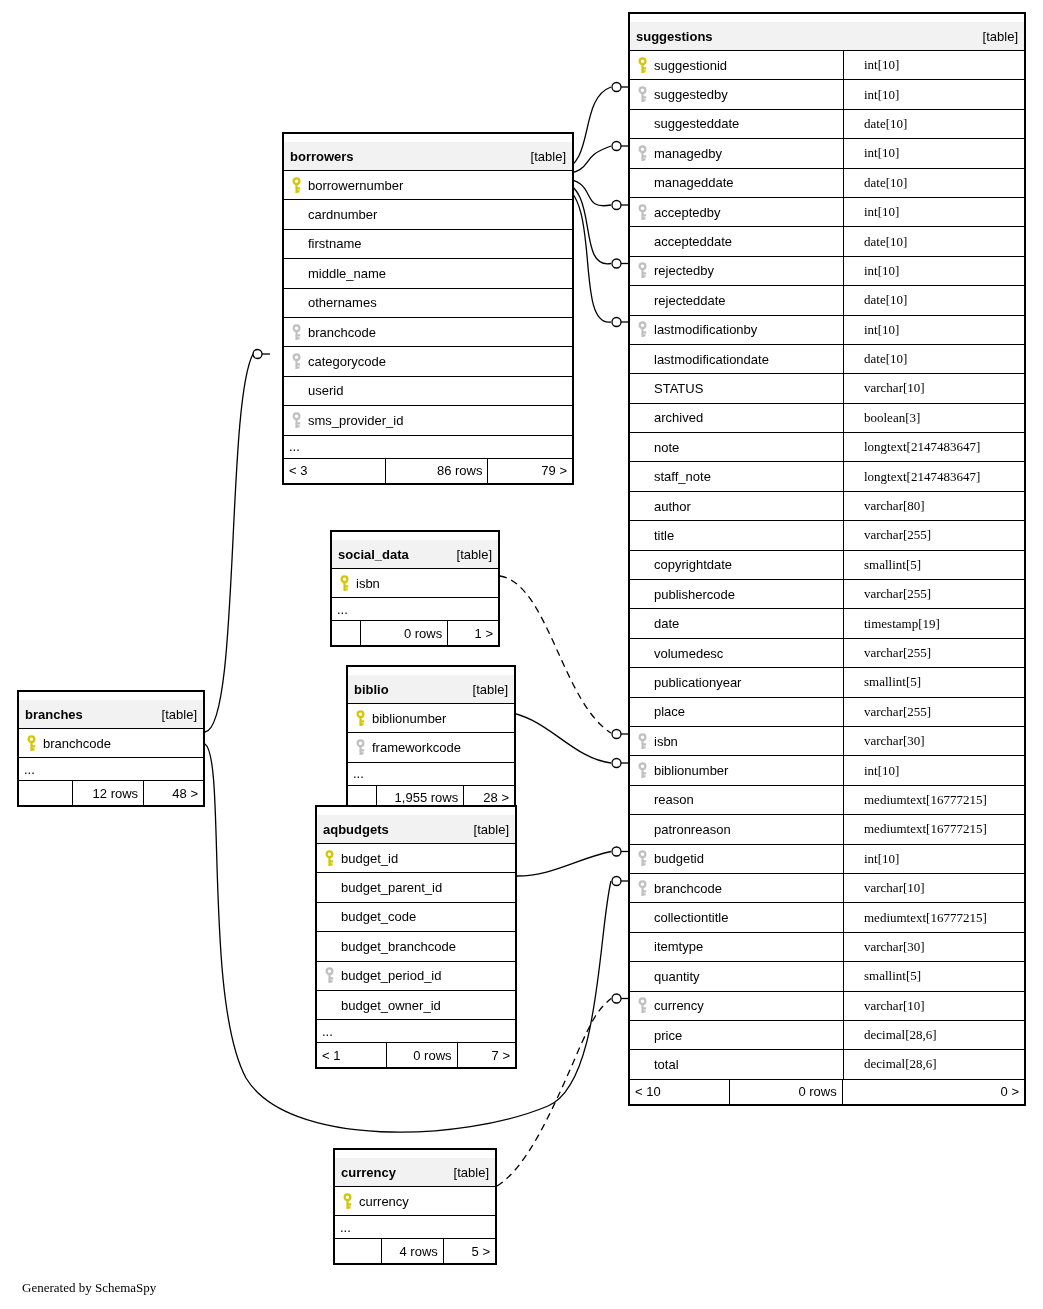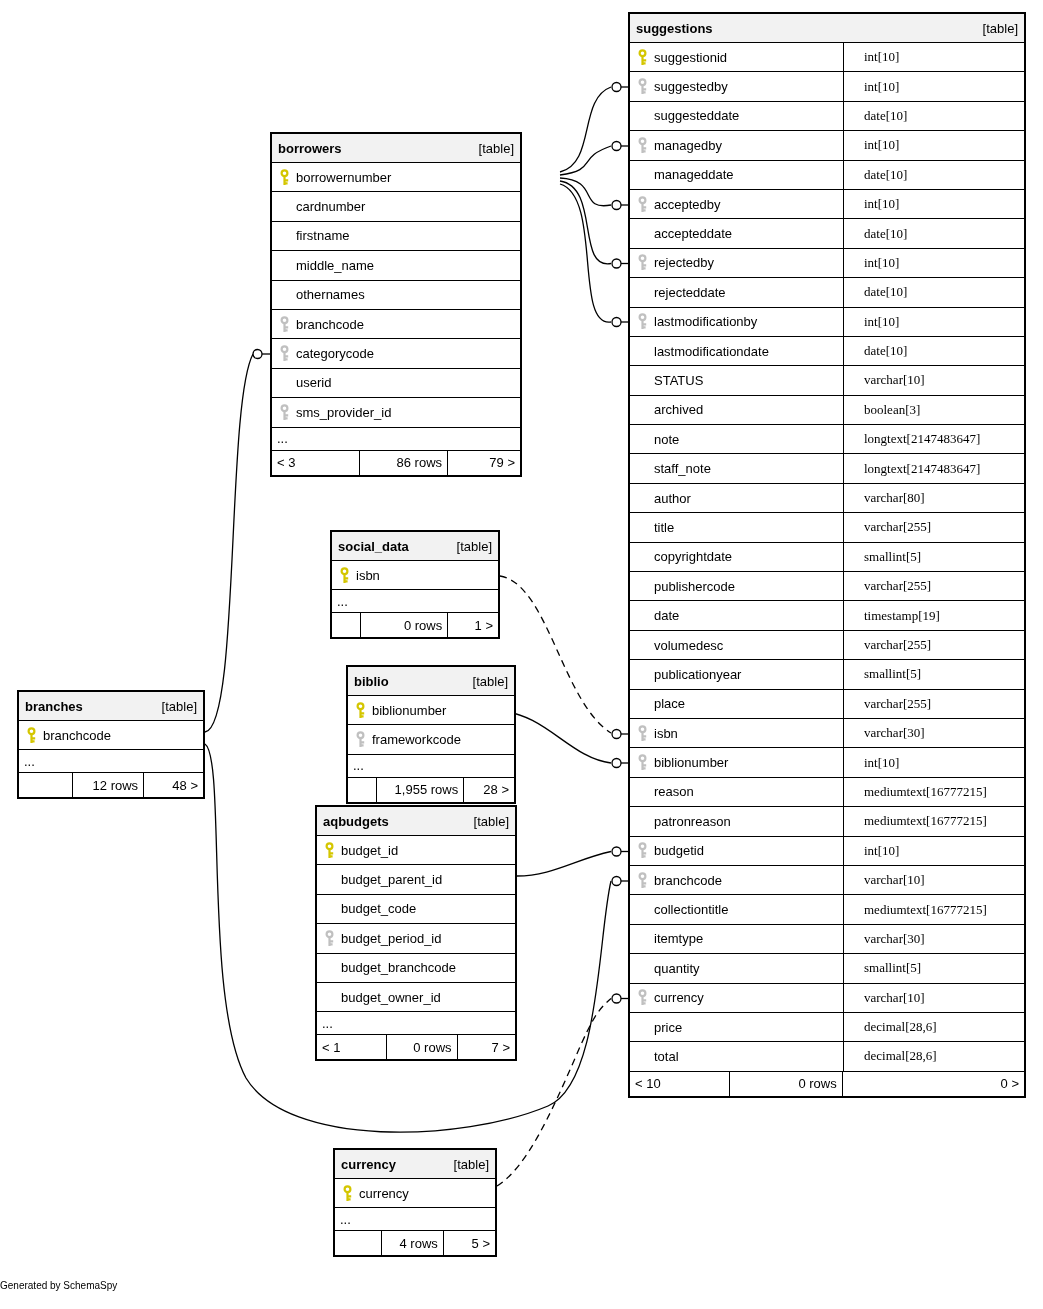--- a/index.html
+++ b/index.html
@@ -8,21 +8,21 @@
   #diagram { position:relative; width:1043px; height:1309px; background:#fff; overflow:hidden; }
 
   #edges { position:absolute; left:0; top:0; z-index:0; }
   .edge path { fill:none; stroke:#000; stroke-width:1.3; }
   .edge.dashed path.wire-main { stroke-dasharray:7 5; }
   .edge circle { fill:#fff; stroke:#000; stroke-width:1.3; }
 
   .table-node { position:absolute; z-index:1; border:2px solid #000; background:#fff; }
 
   .tbl-header { display:flex; justify-content:space-between; align-items:center;
-                height:29px; background:#f2f2f2; padding:0 6px; border-bottom:1px solid #000; }
+                height:29px; background:#f2f2f2; padding:0 6px; border-bottom:1px solid #000;margin-top:8px; }
   .tbl-name  { font-weight:bold; font-size:13px; }
   .tbl-badge { font-size:13px;padding-left:36px; }
 
   .tbl-row { display:flex; align-items:center; height:29.4px; border-bottom:1px solid #000; background:#fff; }
   .key-slot { flex:0 0 24px; display:flex; justify-content:center; align-items:center; height:100%; }
   .col-name { flex:1 1 auto; font-size:13px; white-space:nowrap; }
   .col-type { flex:1 1 auto; align-self:stretch; display:flex; align-items:center;
               border-left:1px solid #000; padding-left:20px; font-size:13px; white-space:nowrap;font-family:Liberation Serif, serif; }
   .tbl-suggestions .col-name { flex:0 0 189px; }
 
@@ -36,21 +36,21 @@
                             border-left:1px solid #000; border-right:1px solid #000; }
   .tbl-footer .pager-next { flex:1 1 auto; justify-content:flex-end; }
 
   .tbl-suggestions .tbl-footer .pager-prev { flex-basis:25%; }
   .tbl-suggestions .tbl-footer .row-count  { flex-basis:29%; }
   .tbl-social_data .tbl-footer .pager-prev, .tbl-biblio .tbl-footer .pager-prev { flex-basis:17%; }
   .tbl-social_data .tbl-footer .row-count,  .tbl-biblio .tbl-footer .row-count  { flex-basis:53%; }
   .tbl-branches .tbl-footer .pager-prev, .tbl-currency .tbl-footer .pager-prev { flex-basis:29%; }
   .tbl-branches .tbl-footer .row-count,  .tbl-currency .tbl-footer .row-count  { flex-basis:39%; }
 
-  #credit { position:absolute; left:0; top:1280px; font-size:10px; z-index:1; }
+  #credit { position:absolute; left:22px; top:1280px; font-size:13px; z-index:1;font-family:Liberation Serif, serif; }
 </style>
 </head>
 <body>
 
 <div id="diagram">
 
   <svg id="edges" width="1043" height="1309" viewBox="0 0 1043 1309">
     <g class="edge">
       <path class="wire-main" d="M560 172 C596 163 578 99 611 87"></path>
       <path d="M621 87 L628 87"></path>
@@ -346,21 +346,21 @@
     <span class="col-type">decimal[28,6]</span>
   </div>
         </div>
     <div class="tbl-footer">
       <span class="cell pager-prev">&lt; 10</span>
       <span class="cell row-count">0 rows</span>
       <span class="cell pager-next">0 &gt;</span>
     </div>
   </div>
     </div>
-  <div class="table-node tbl-borrowers" style="left:270px;top:132px;width:252px">
+  <div class="table-node tbl-borrowers" style="left:282px;top:132px;width:292px">
       <div class="tbl-inner">
     <div class="tbl-header">
       <span class="tbl-name">borrowers</span>
       <span class="tbl-badge">[table]</span>
     </div>
     <div class="tbl-rows">
           <div class="tbl-row">
     <span class="key-slot">
               <svg width="11" height="17" viewBox="0 0 11 17">
                 <circle cx="5.5" cy="4.2" r="2.9" fill="none" stroke="#d4c600" stroke-width="2.2"></circle>
@@ -517,32 +517,32 @@
     <span class="key-slot"></span>
     <span class="col-name">budget_parent_id</span>
 
   </div>
           <div class="tbl-row">
     <span class="key-slot"></span>
     <span class="col-name">budget_code</span>
 
   </div>
           <div class="tbl-row">
+    <span class="key-slot"></span>
+    <span class="col-name">budget_branchcode</span>
+
+  </div>
+          <div class="tbl-row">
     <span class="key-slot">
               <svg width="11" height="17" viewBox="0 0 11 17">
                 <circle cx="5.5" cy="4.2" r="2.9" fill="none" stroke="#c0c0c0" stroke-width="2.2"></circle>
                 <path d="M5.5 7.1 L5.5 16 M5.5 11.3 L9.2 11.3 M5.5 14.3 L8.6 14.3" fill="none" stroke="#c0c0c0" stroke-width="2.2"></path>
               </svg>
             </span>
     <span class="col-name">budget_period_id</span>
-
-  </div>
-          <div class="tbl-row">
-    <span class="key-slot"></span>
-    <span class="col-name">budget_branchcode</span>
 
   </div>
           <div class="tbl-row">
     <span class="key-slot"></span>
     <span class="col-name">budget_owner_id</span>
 
   </div>
           <div class="tbl-ellipsis">...</div>
         </div>
     <div class="tbl-footer">

